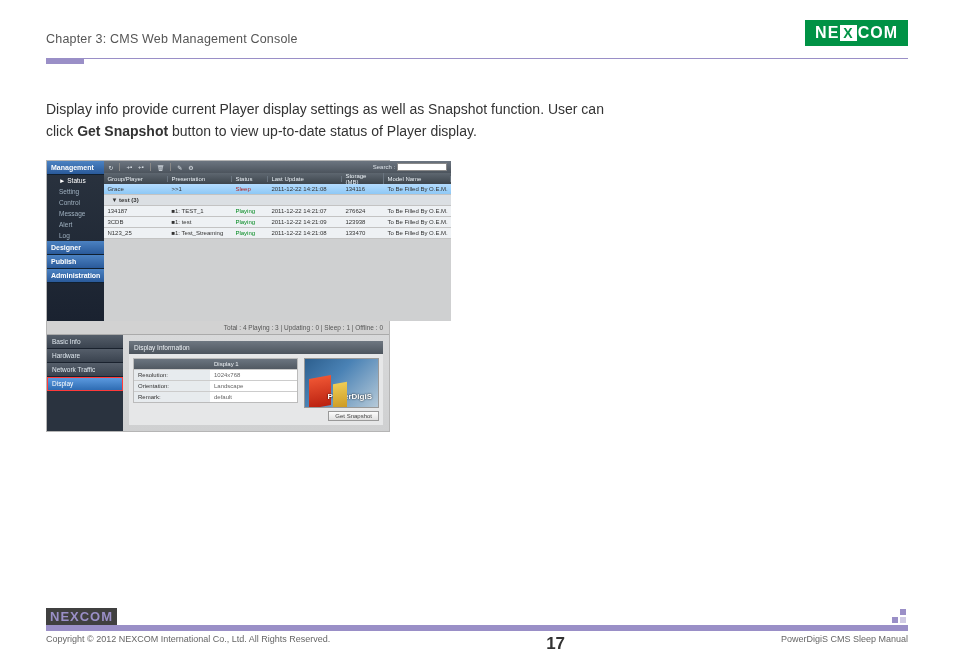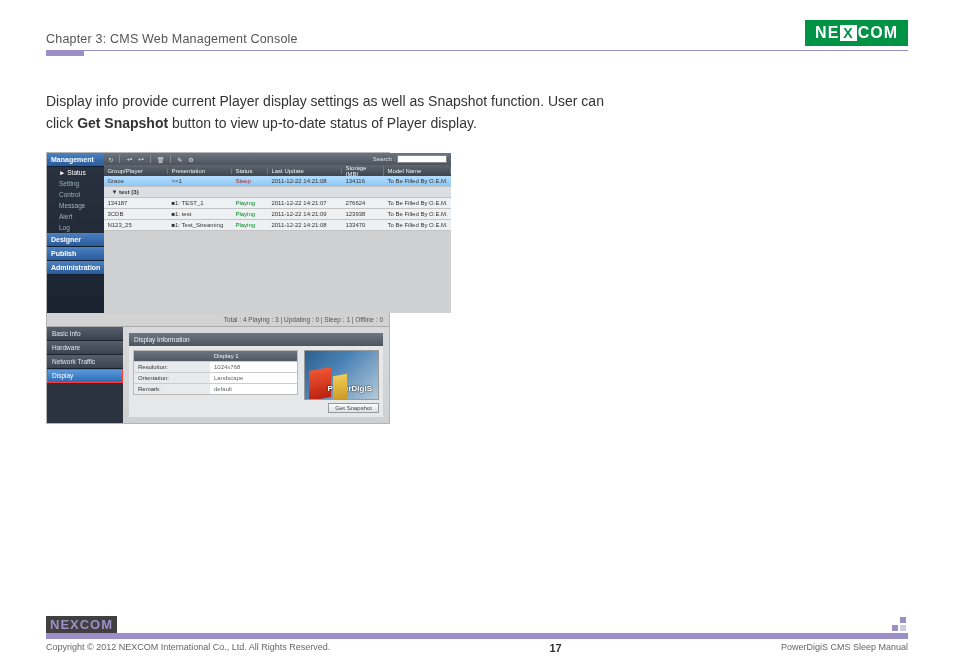--- a/index.html
+++ b/index.html
@@ -13,21 +13,21 @@
     font-size: 12px;
     overflow: hidden;
   }
   .page {
     padding: 20px 46px 0 46px;
   }
   .header-row {
     display: flex;
     justify-content: space-between;
     align-items: flex-end;
-    margin-bottom: 4px;
+    margin-bottom: 12px;
   }
   .chapter {
     font-size: 12.5px;
     color: #555;
     letter-spacing: 0.2px;
   }
   .logo-nexcom {
     background: #009245;
     color: #fff;
     font-weight: bold;
@@ -259,21 +259,21 @@
     width: 16px; height: 16px;
     position:relative;
   }
   .footer-sq::before{ content:""; position:absolute; top:0; left:8px; width:6px; height:6px; background:#9a8fc7;}
   .footer-sq::after{ content:""; position:absolute; top:8px; left:0; width:6px; height:6px; background:#9a8fc7;}
   .footer-sq .b{ position:absolute; top:8px; left:8px; width:6px; height:6px; background:#d0cbe4;}
   .footer-row2 {
     display:flex; justify-content:space-between; margin-top:3px;
     font-size:9px; color:#666;
   }
-  .footer-row2 .pg { font-weight:bold; font-size:11px; color:#333;}
+  .footer-row2 .pg { font-weight:bold; font-size:17px; color:#333;}
 </style>
 </head>
 <body>
 
 <div class="page">
   <div class="header-row">
     <div class="chapter">Chapter 3: CMS Web Management Console</div>
     <div class="logo-nexcom">
       <span>NE</span>
         <span class="logo-x">X</span>

